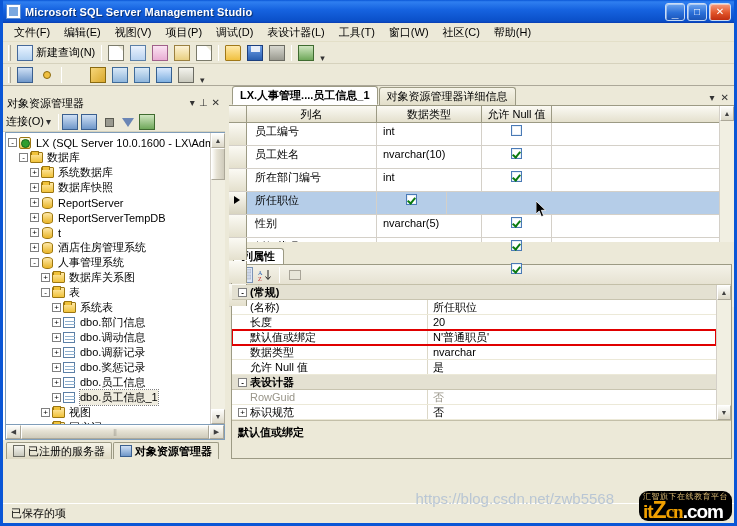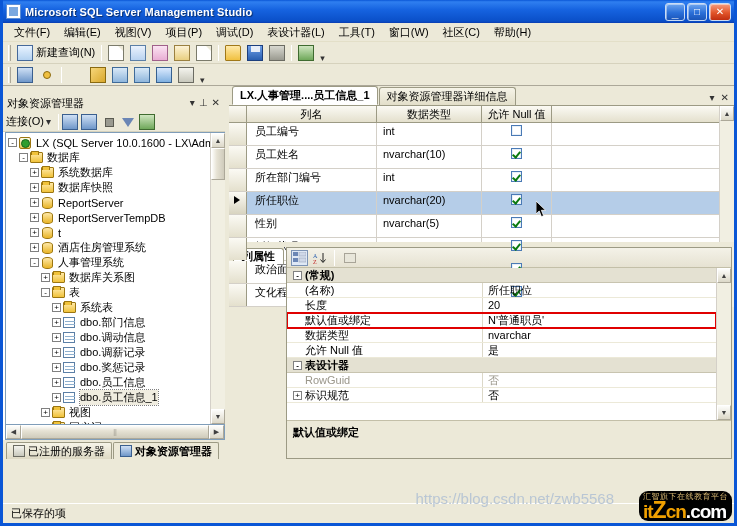--- a/index.html
+++ b/index.html
@@ -320,21 +320,21 @@
     border: solid #0a7a10; border-width: 0 2px 2px 0;
     transform: rotate(40deg);
   }
   .designer-fill { flex: 1; background: #fff; }
   .designer-vs { width: 15px; flex: none; background: #f1efe2; display: flex; flex-direction: column; border-left:1px solid #d4d0c8;}
 
   
   .splitter-h { height: 5px; background: #ece9d8; flex: none; }
 
   
-  .props { height: 212px; flex: none; display: flex; flex-direction: row; }
+  .props { height: 212px; flex: none; display: flex; flex-direction: column; }
   .props-tabs { height: 17px; display: flex; align-items: flex-end; padding-left: 4px; background: #ece9d8; }
   .ptab {
     height: 16px; padding: 0 8px; font-size: 11px; font-weight: bold;
     background: #fff; border: 1px solid #9c9a84; border-bottom: none;
     border-radius: 3px 3px 0 0; line-height: 15px; color: #000;
   }
   .props-body {
     flex: 1; background: #ece9d8;
     border: 1px solid #9c9a84;
     margin: 0 2px 0 2px;
@@ -424,21 +424,21 @@
     font-size: 15px; color: #b9c6d4; white-space: nowrap;
     font-family: "Liberation Sans", sans-serif;
   }
   .wm-box {
     background: #000; padding: 1px 4px 0 4px; position: relative; border-radius: 9px;
   }
   .wm-top { font-size: 8px; color: #d8b870; letter-spacing: .5px; line-height: 9px; text-align:right; }
   .wm-main { font-size: 19px; font-weight: bold; line-height: 19px; letter-spacing: -1px; }
   .wm-main .it { color: #f0a000; }
   .wm-main .z { color: #f0a000; font-size: 23px; }
-  .wm-main .cn { color: #f0a000; }
+  .wm-main .cn { color: #f0a000; font-family: Liberation Serif, serif; }
   .wm-main .com { color: #ffffff; }
 </style>
 </head>
 <body>
 
 <div id="app">
 
   <div class="titlebar">
     <div class="title-icon"></div>
     <div class="title-text">Microsoft SQL Server Management Studio</div>
@@ -784,21 +784,20 @@
                   <div class="gc c-null">
                     <span class="chk on"></span>
                   </div>
                   <div class="gc c-rest"></div>
                 </div>
                 <div class="grow sel">
                   <div class="gc ind">
                     <span class="tri"></span>
                   </div>
                   <div class="gc c-name">所任职位</div>
-                  <div class="gc c-type">nvarchar(20)</div>
                   <div class="gc c-null">
                     <span class="chk on"></span>
                   </div>
                   <div class="gc c-rest"></div>
                 </div>
                 <div class="grow">
                   <div class="gc ind"></div>
                   <div class="gc c-name">性别</div>
                   <div class="gc c-type">nvarchar(5)</div>
                   <div class="gc c-null">

